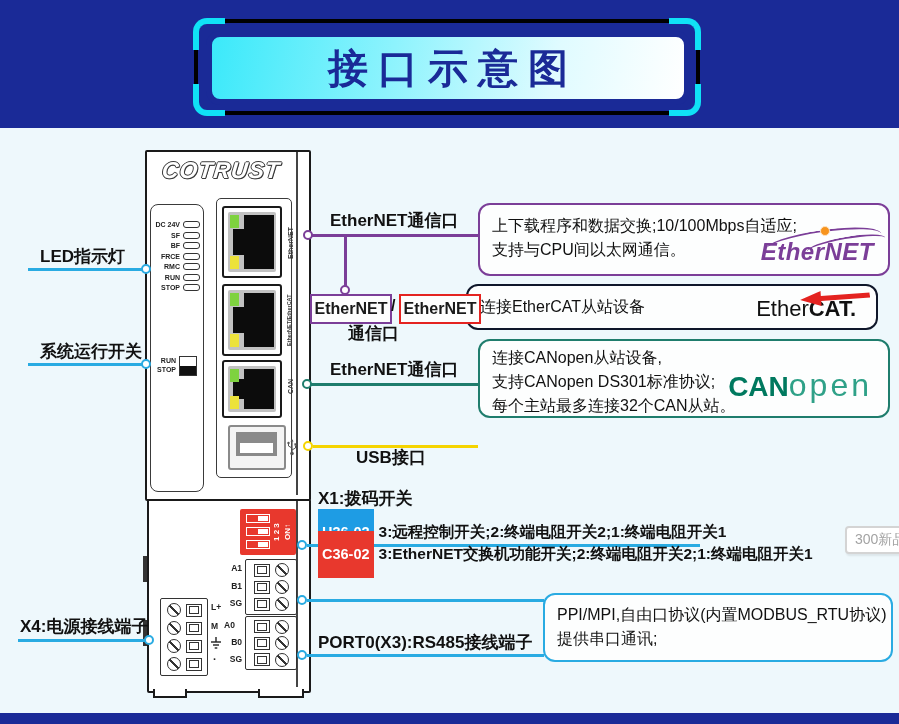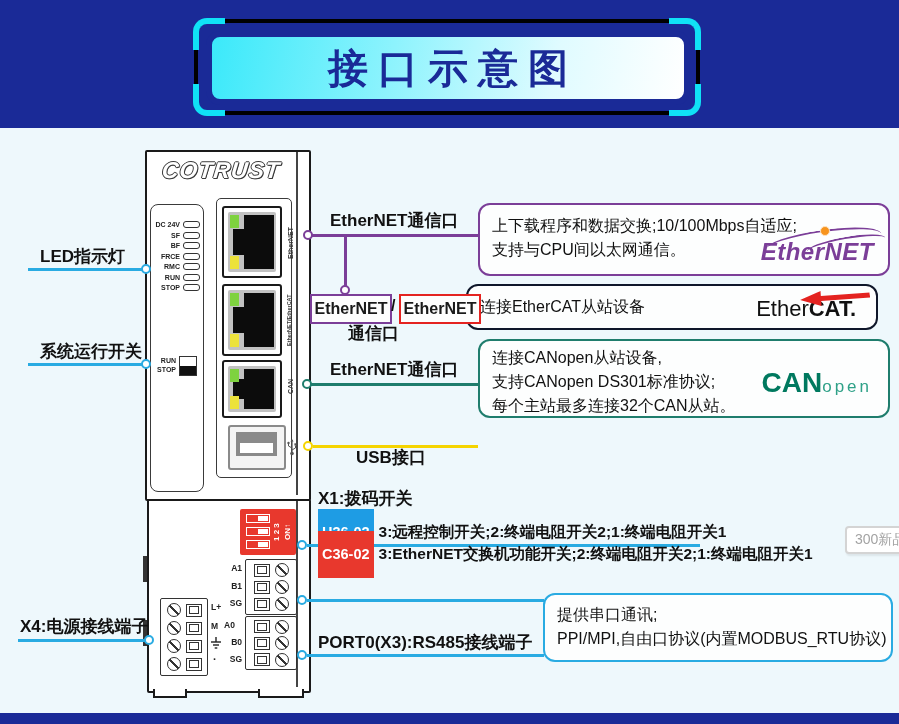--- a/index.html
+++ b/index.html
@@ -76,21 +76,21 @@
   .swoosh{position:absolute;left:4px;right:-8px;top:-8px;height:22px;border-top:2.5px solid #7b3e98;
           border-radius:50%;transform:rotate(-8deg);}
   .swoosh2{position:absolute;left:40%;right:-12px;top:-1px;height:14px;border-top:2px solid #7b3e98;
           border-radius:50%;transform:rotate(-10deg);}
   .odot{position:absolute;top:-12px;left:52%;width:8px;height:8px;background:#f7941d;border:1.5px solid #fde3c3;border-radius:50%;}
   .ecat-logo{position:absolute;right:20px;top:10px;font-size:22px;color:#111;z-index:7;}
   .ecat-arrow{position:absolute;top:-6px;right:-14px;width:70px;height:15px;background:#e42320;transform:rotate(-4deg);
               clip-path:polygon(0 50%,30% 0,30% 33%,100% 33%,100% 67%,30% 67%,30% 100%);}
   .can-logo{position:absolute;right:16px;top:26px;z-index:7;display:flex;align-items:baseline;}
   .can-b{font-size:28px;font-weight:800;color:#00795f;letter-spacing:0;}
-  .can-o{font-size:17px;font-weight:400;color:#2fa188;letter-spacing:3px;}
+  .can-o{font-size:32px;font-weight:400;color:#2fa188;letter-spacing:3px;}
 </style>
 </head>
 <body>
 
 <div class="stage">
 
   <div class="header">
     <div class="title-frame">
       <div class="corner c-tl"></div>
       <div class="corner c-tr"></div>
@@ -359,18 +359,18 @@
   <div class="badge">300新品</div>
 
   <div class="hline blue" style="left:307px;top:599px;width:237px;"></div>
   <div class="node n-blue" style="left:297px;top:595px;"></div>
 
   <div class="lbl" style="left:318px;top:631px;">PORT0(X3):RS485接线端子</div>
   <div class="hline blue" style="left:307px;top:654px;width:237px;"></div>
   <div class="node n-blue" style="left:297px;top:650px;"></div>
 
   <div class="box" style="left:543px;top:593px;width:350px;height:69px;border:2px solid #29abe2;padding:8px 12px;">
+    <div class="txt">PPI/MPI,自由口协议(内置MODBUS_RTU协议)</div>
     <div class="txt">提供串口通讯;</div>
-    <div class="txt">PPI/MPI,自由口协议(内置MODBUS_RTU协议)</div>
   </div>
 
   <div class="footer-bar"></div>
 </div>
 
 </body></html>

